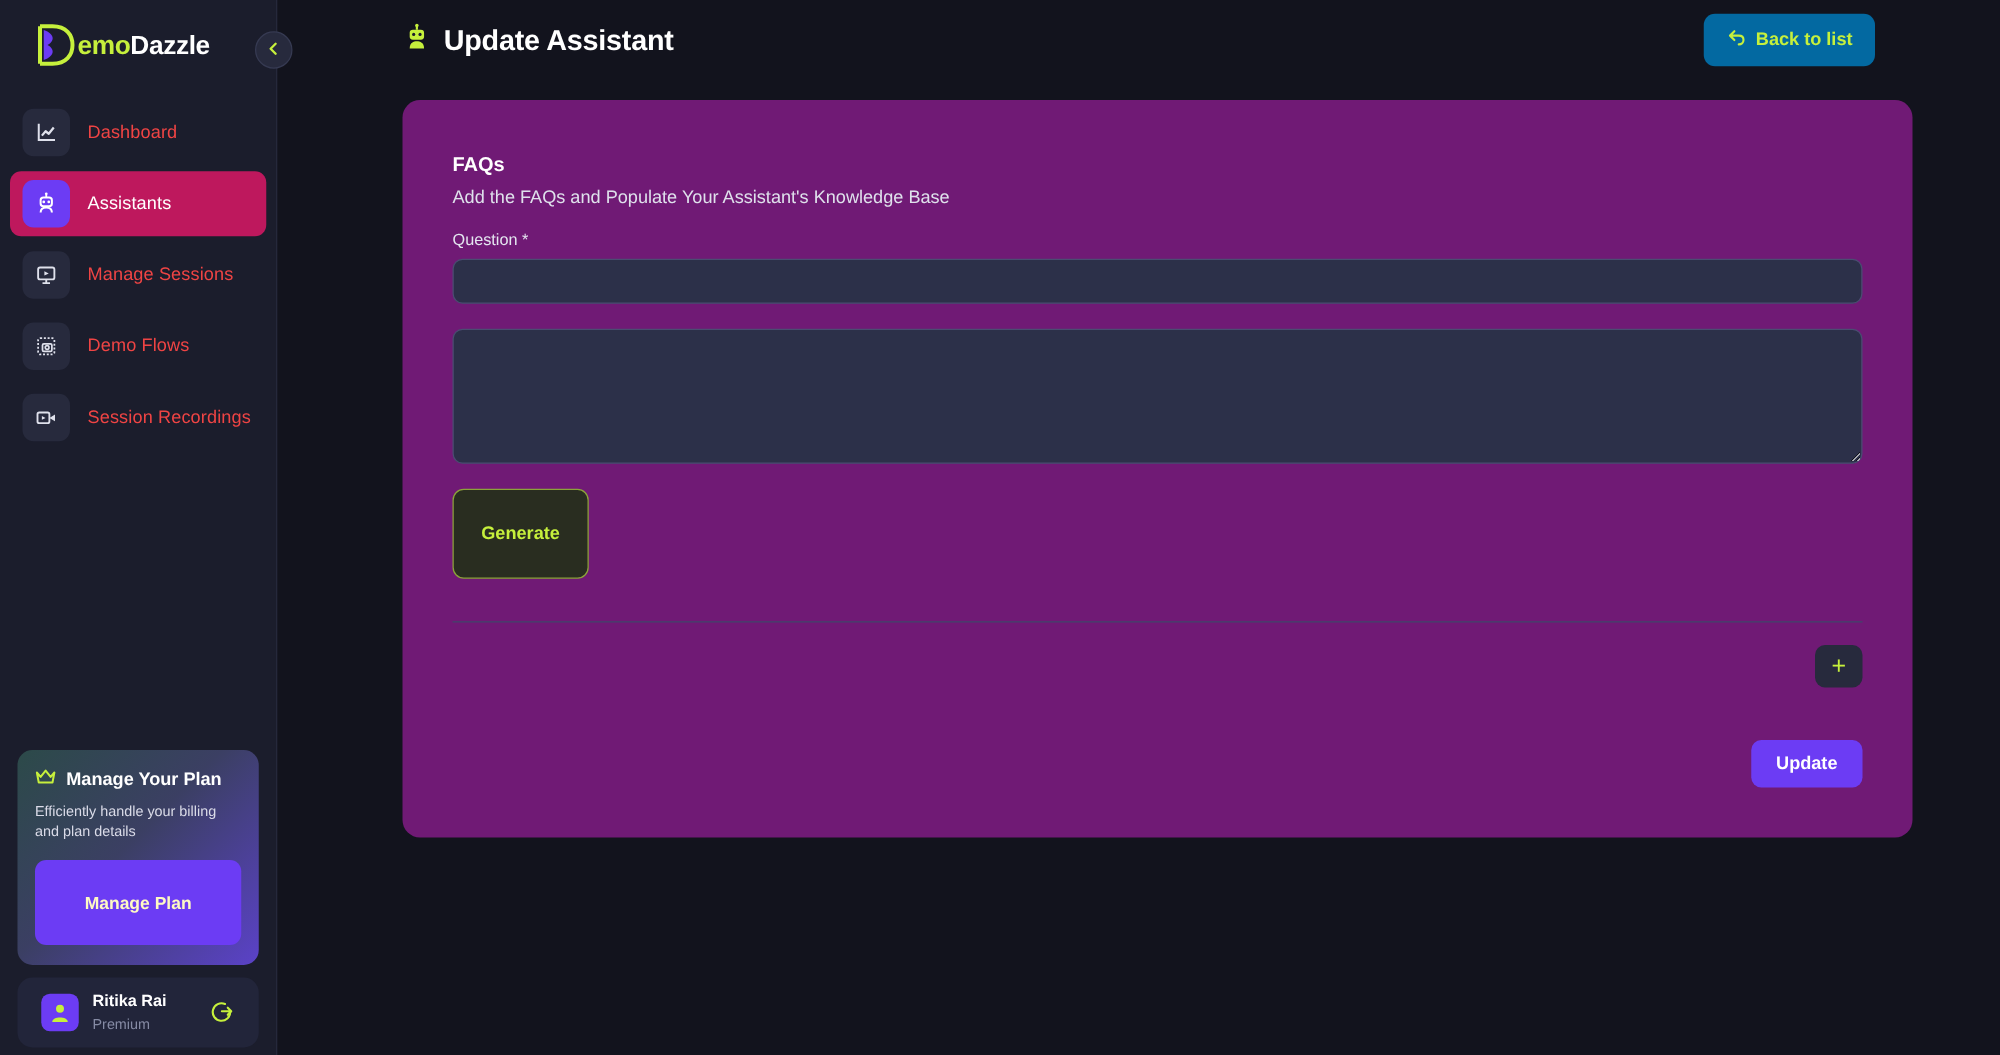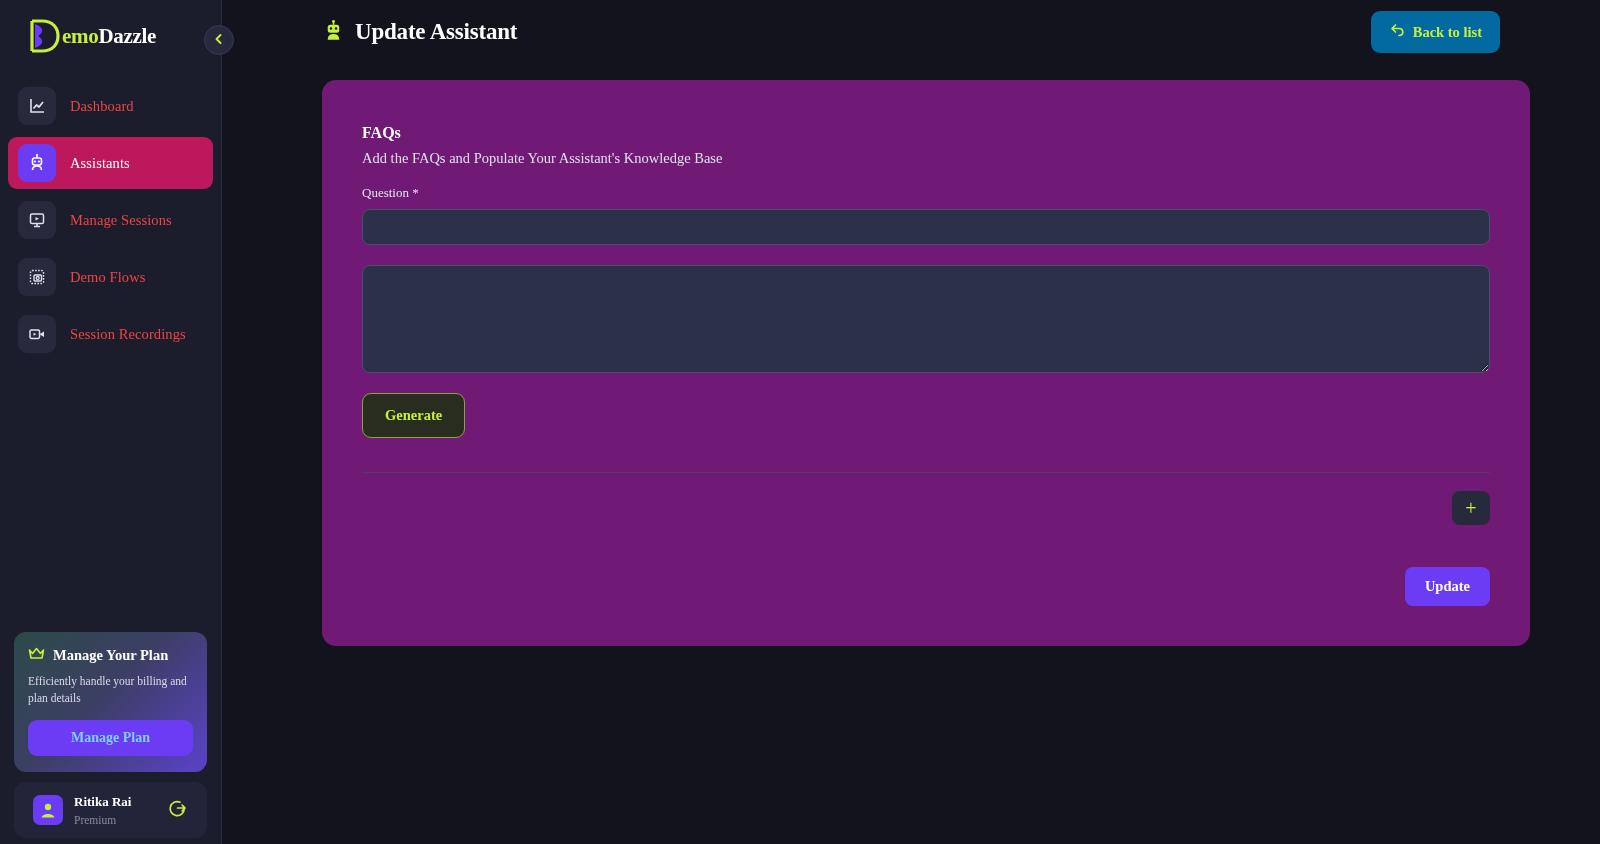--- a/index.html
+++ b/index.html
@@ -2,21 +2,21 @@
 <html><head>
 <meta charset="utf-8">
 <style>
   * { box-sizing: border-box; margin: 0; padding: 0; }
   html, body {
     width: 1600px; height: 844px;
     background: #0f1018;
     font-family: "Liberation Sans", sans-serif;
     overflow: hidden;
   }
-  .app { display: flex; width: 1600px; height: 676px; position: relative; font-family: Liberation Serif, serif; }
+  .app { display: flex; width: 1600px; height: 676px; position: relative; }
 
   
   .sidebar {
     width: 222px; height: 844px;
     background: #1b1d2c;
     border-right: 1px solid #2a2d40;
     display: flex; flex-direction: column;
     position: relative; flex: 0 0 222px;
   }
   .logo-wrap {
@@ -52,23 +52,23 @@
     margin: 0 14px 10px 14px;
     border-radius: 12px;
     background: linear-gradient(135deg, #2c4a49 0%, #3b3f63 45%, #5b42c8 100%);
     padding: 14px 14px 16px 14px;
   }
   .plan-title-row { display: flex; align-items: center; gap: 8px; margin-bottom: 8px; }
   .plan-title { font-size: 14.5px; font-weight: 700; color: #ffffff; }
   .plan-sub { font-size: 11.5px; color: #dadbe8; line-height: 1.45; margin-bottom: 13px; }
   .plan-btn {
     display: block; width: 100%; border: none; cursor: pointer;
-    background: #6c3cf4; color: #7dd3fc;
+    background: #6c3cf4; color: #fef9c3;
     font-family: inherit; font-size: 14px; font-weight: 700;
-    border-radius: 9px; padding: 10px 0;
+    border-radius: 9px; padding: 26px 0;
   }
 
   .user-card {
     margin: 0 14px 6px 14px;
     background: #22253a; border-radius: 12px;
     padding: 10px 19px;
     display: flex; align-items: center; gap: 11px;
   }
   .avatar {
     width: 30px; height: 30px; border-radius: 7px;
@@ -124,21 +124,21 @@
   .text-area {
     display: block; width: 100%; height: 108px;
     background: #2c3049; border: 1px solid #4a4d72;
     border-radius: 8px; outline: none; resize: vertical;
     color: #ffffff; font-family: inherit; font-size: 14px;
     padding: 10px 12px; margin-bottom: 20px;
   }
   .generate-btn {
     background: #292d20; border: 1px solid #8ca33a;
     color: #c6f03c; font-family: inherit; font-size: 14.5px; font-weight: 700;
-    padding: 13px 22px; border-radius: 9px; cursor: pointer;
+    padding: 27px 22px; border-radius: 9px; cursor: pointer;
   }
   .divider { height: 1px; background: #40456b; margin: 34px 0 0 0; }
 
   .add-row { display: flex; justify-content: flex-end; margin-top: 18px; }
   .add-btn {
     width: 38px; height: 34px; border-radius: 8px;
     background: #272a3d; border: none; cursor: pointer;
     display: flex; align-items: center; justify-content: center;
     color: #c6f03c; font-size: 20px; font-family: inherit; line-height: 1;
   }

